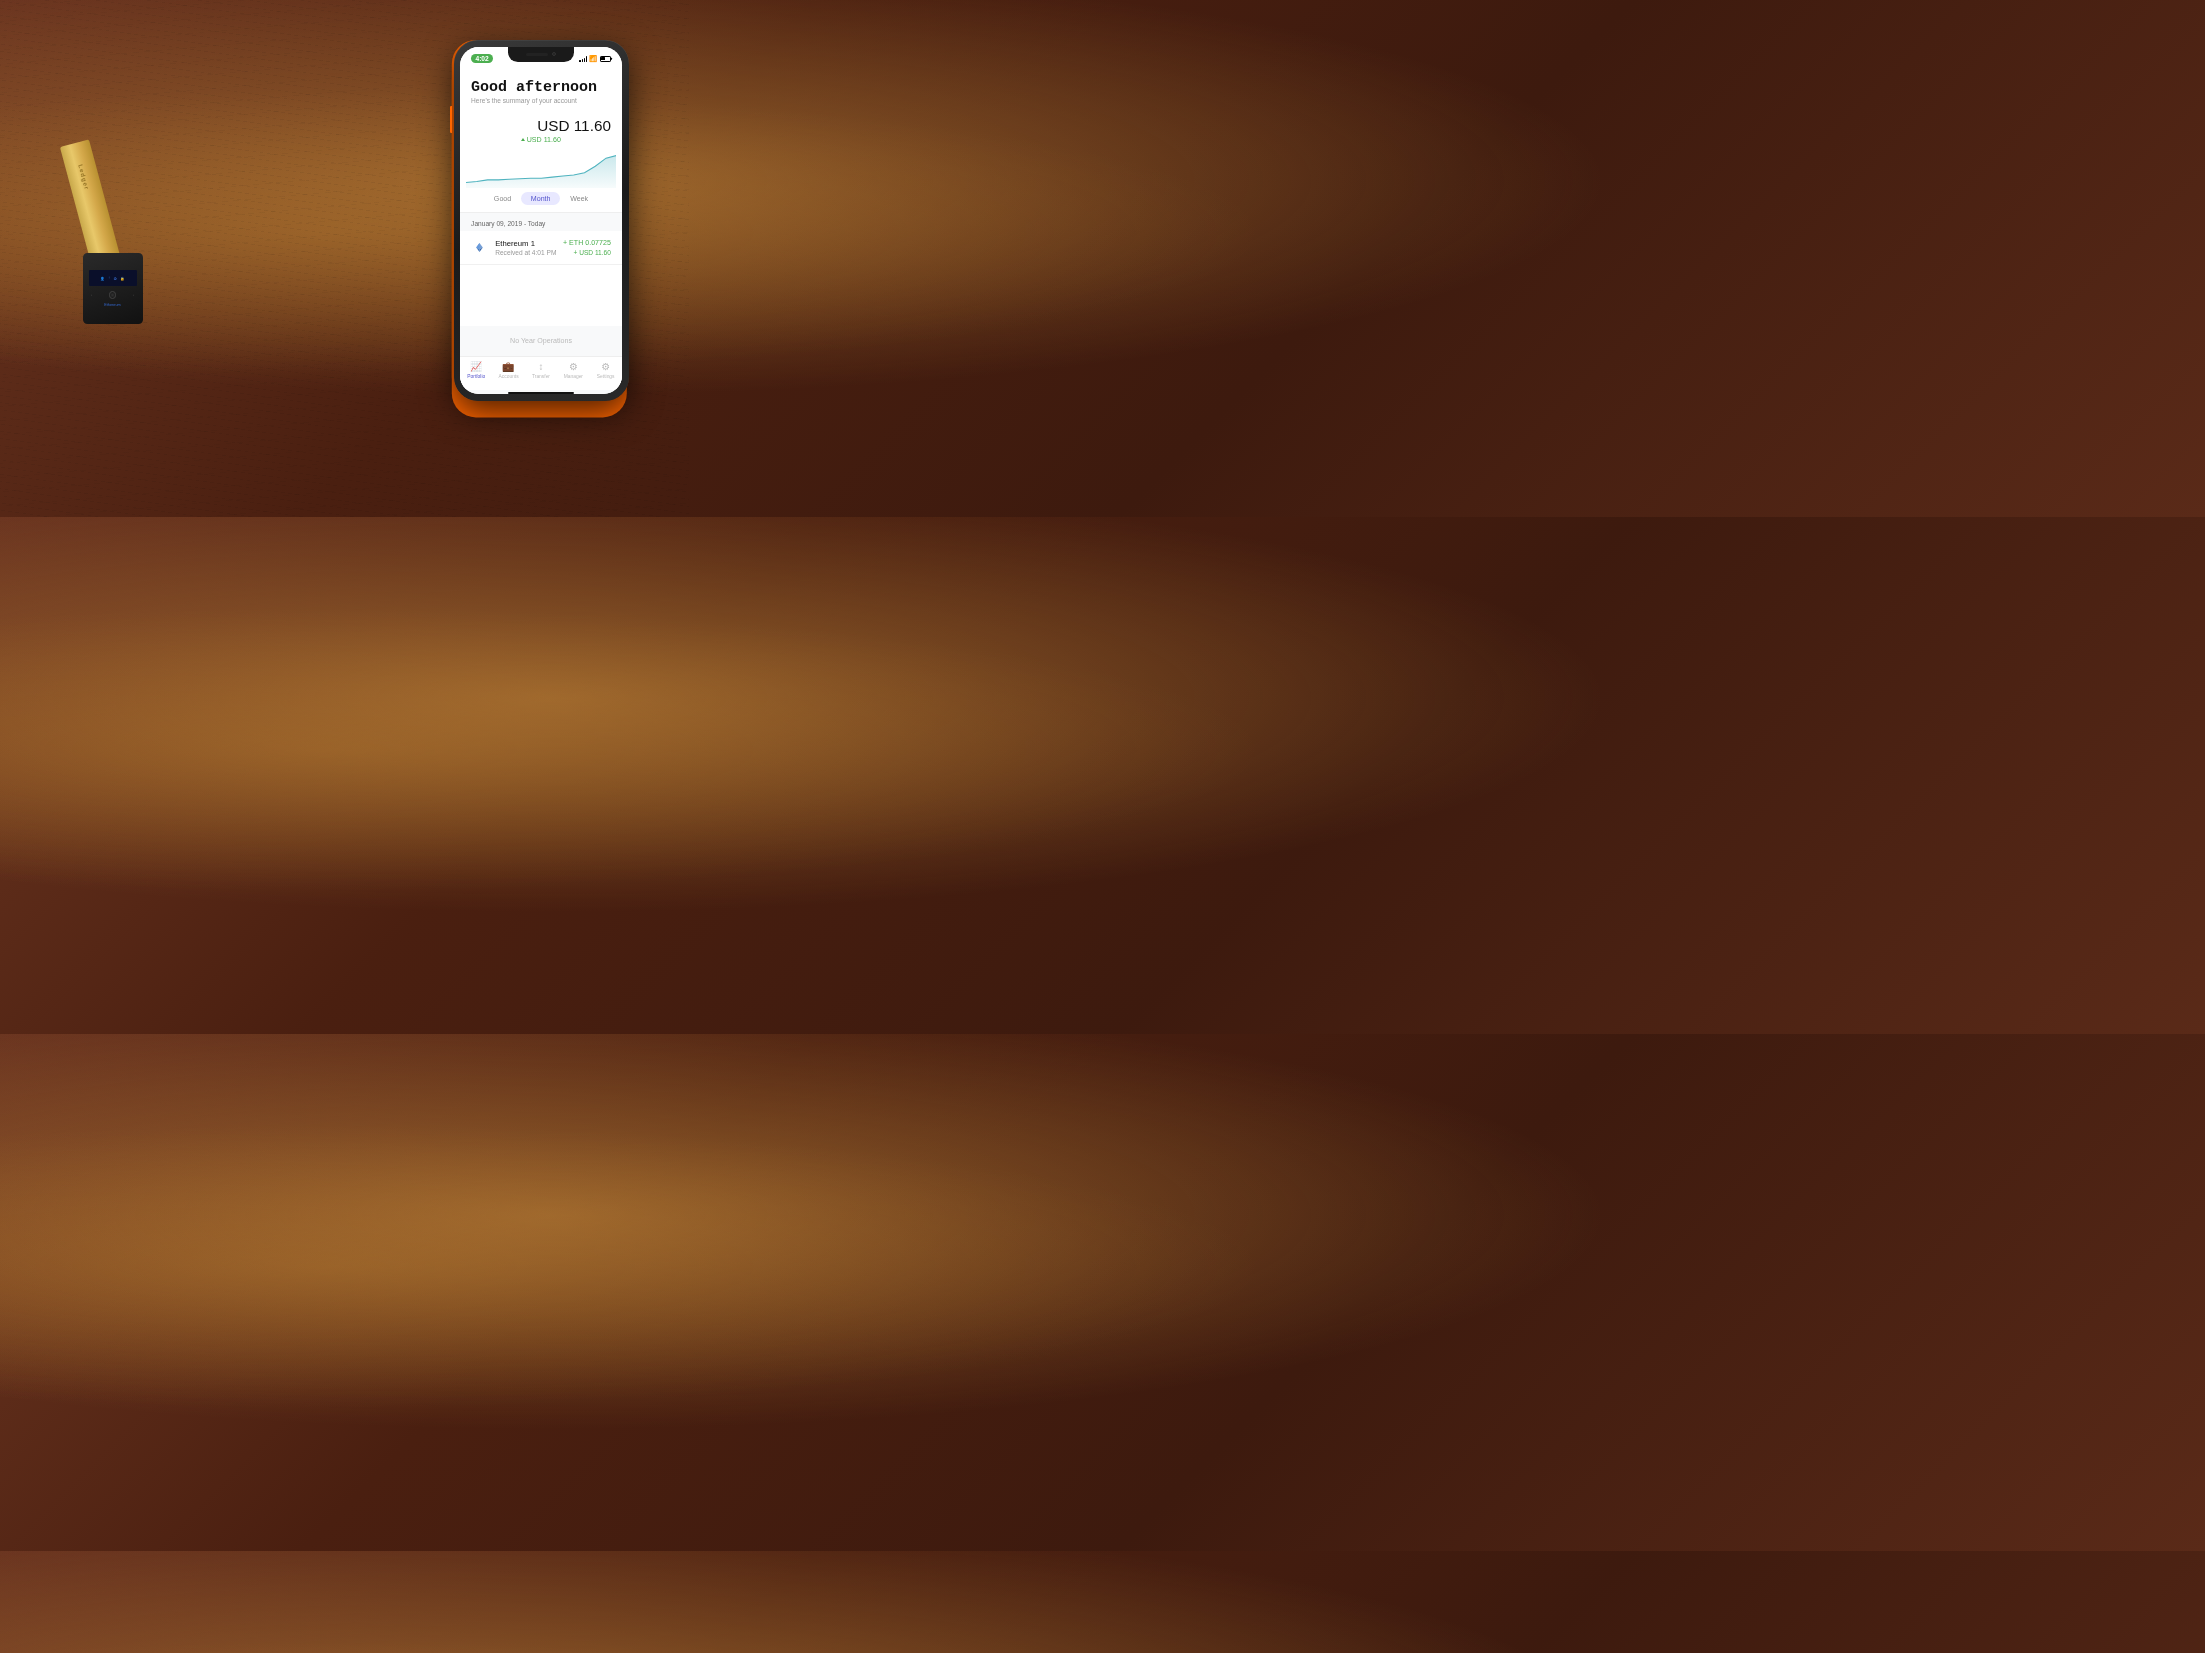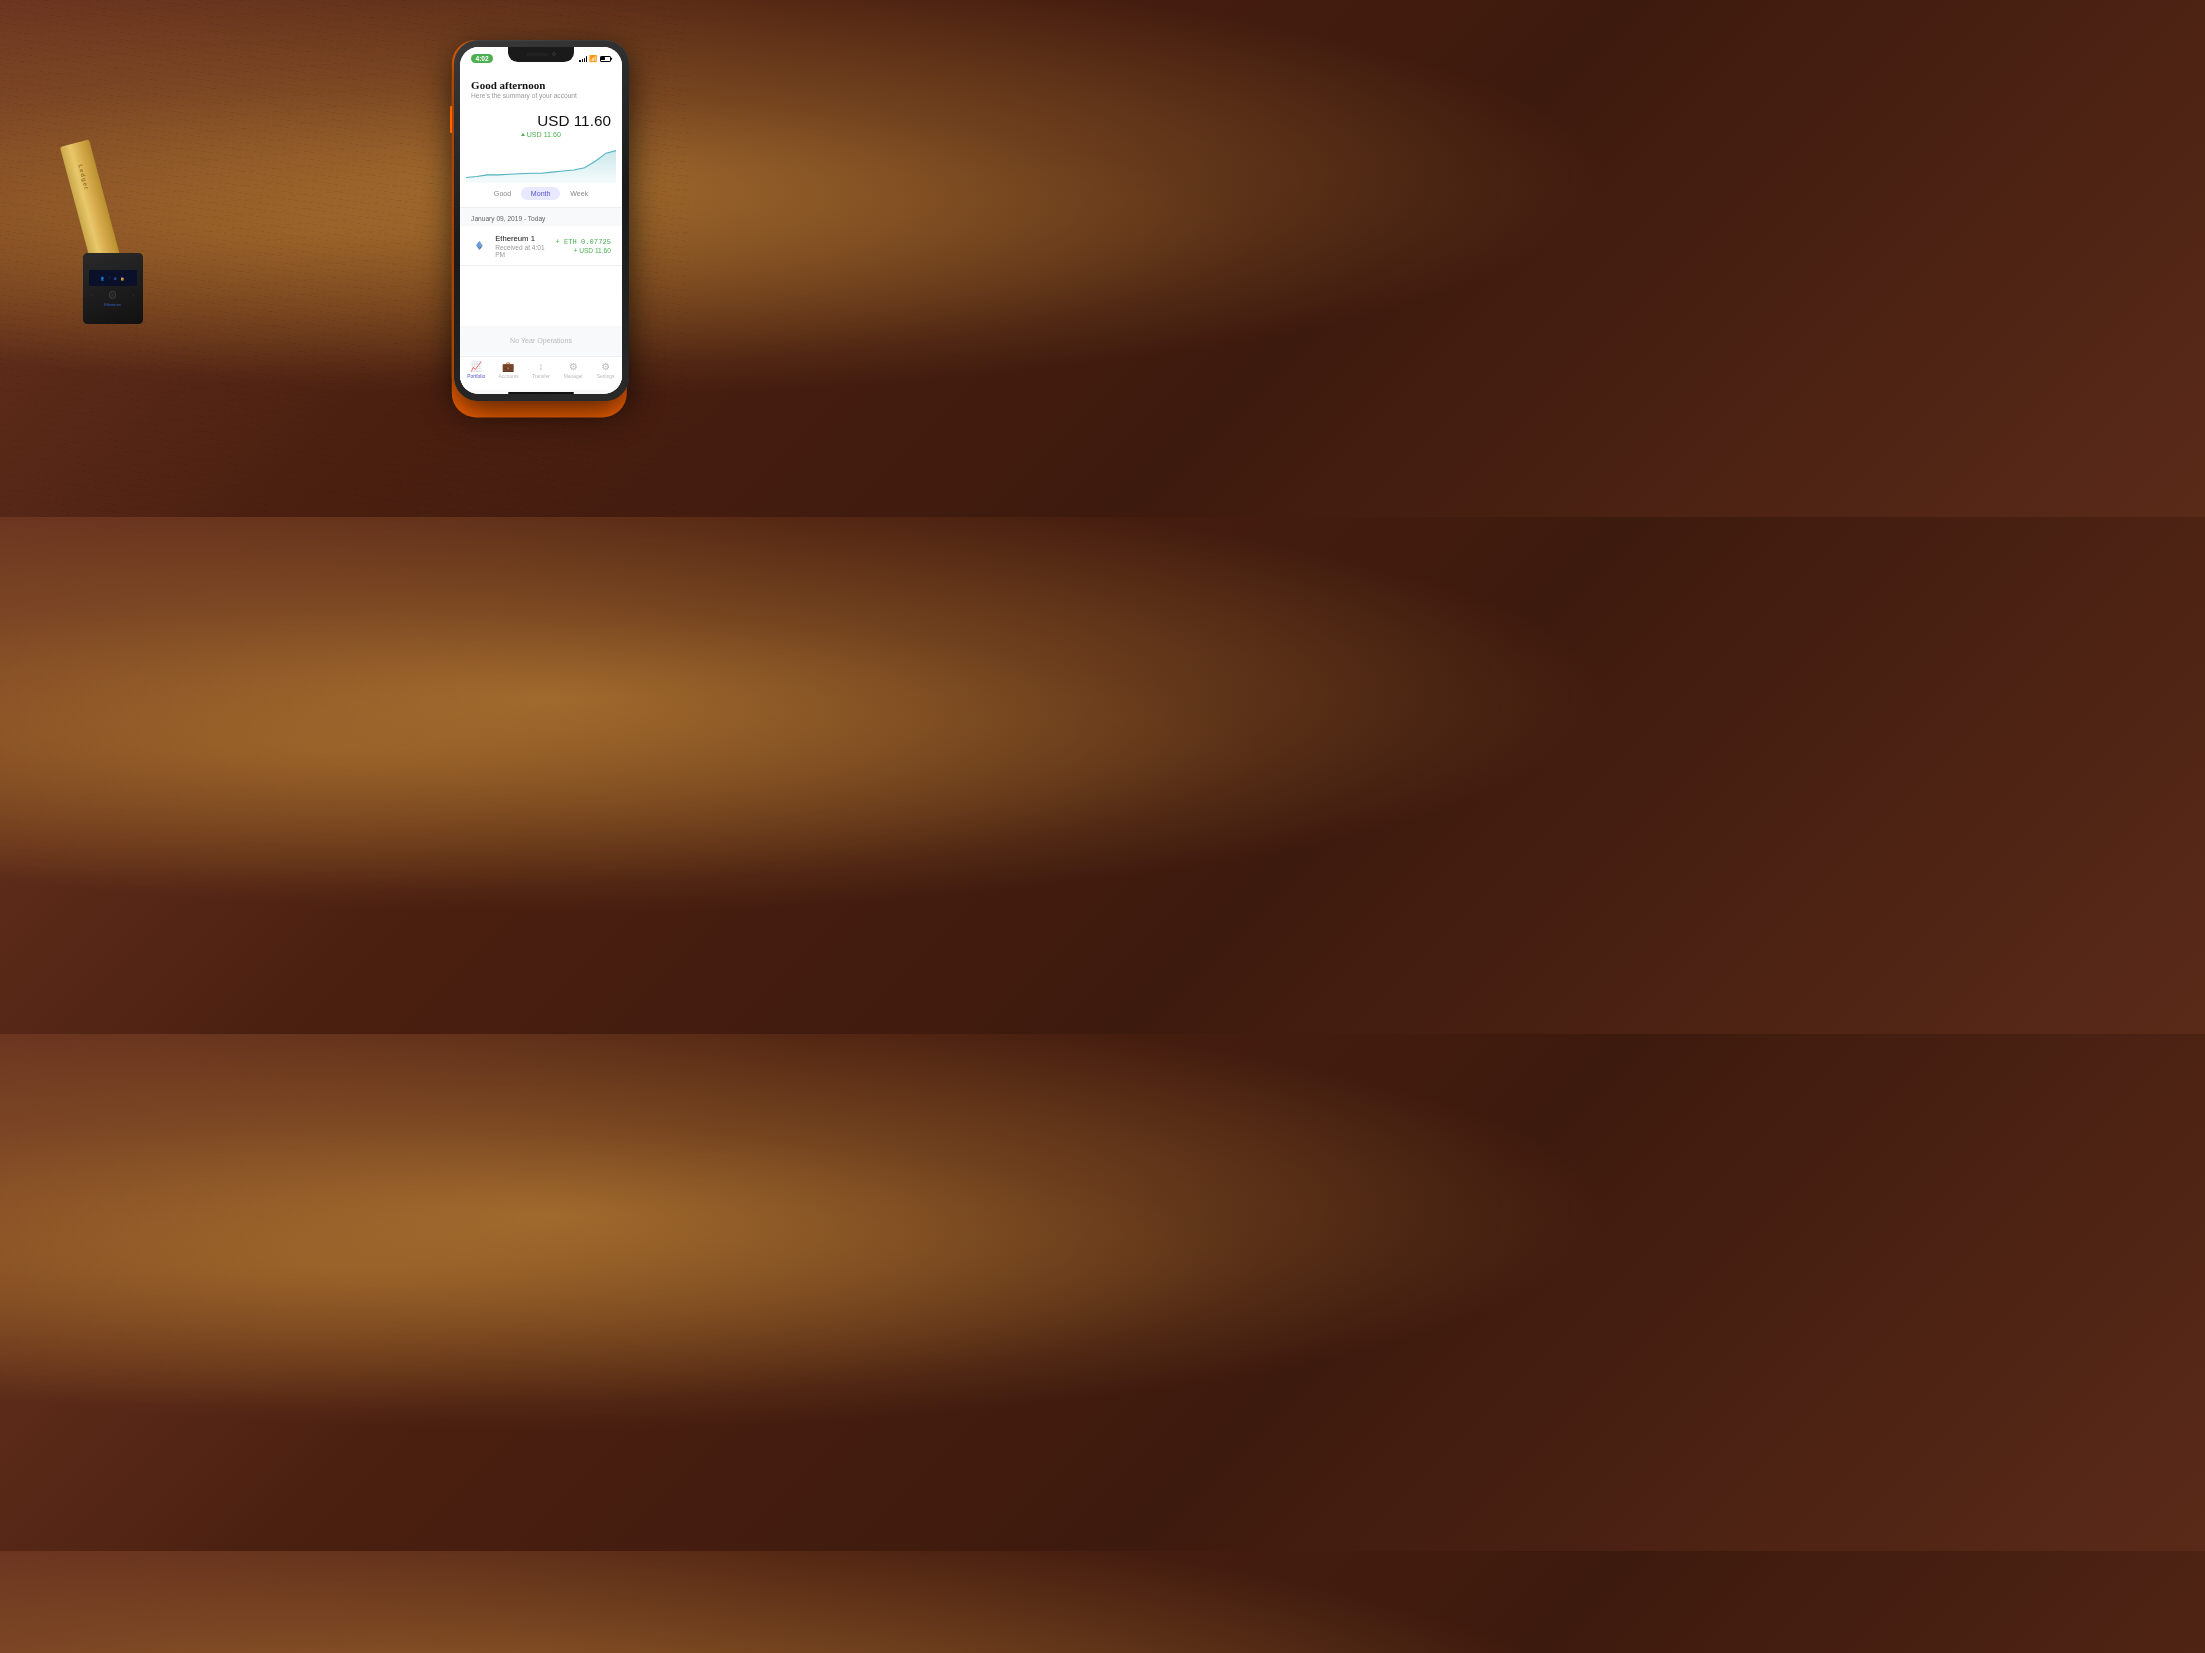--- a/index.html
+++ b/index.html
@@ -323,22 +323,22 @@
       overflow: hidden;
     }
 
     .app-header {
       background: #fff;
       padding: 8.8px 11px 6.6px;
       flex-shrink: 0;
     }
 
     .greeting {
-      font-family: Liberation Serif, serif;
-      font-size: 11px;
+      font-family: Liberation Mono, monospace;
+      font-size: 15px;
       font-weight: 600;
       color: #111;
     }
 
     .greeting-sub {
       font-family: -apple-system, sans-serif;
       font-size: 6.6px;
       color: #999;
       margin-top: 1.1px;
     }
@@ -474,21 +474,21 @@
       font-size: 6.6px;
       color: #999;
       margin-top: 1.1px;
     }
 
     .op-amounts {
       text-align: right;
     }
 
     .op-crypto {
-      font-family: Liberation Mono, monospace;
+      font-family: Liberation Sans, sans-serif;
       font-size: 7.1px;
       color: #4caf50;
       font-weight: 500;
     }
 
     .op-fiat {
       font-family: -apple-system, sans-serif;
       font-size: 6.6px;
       color: #4caf50;
       margin-top: 1.1px;

